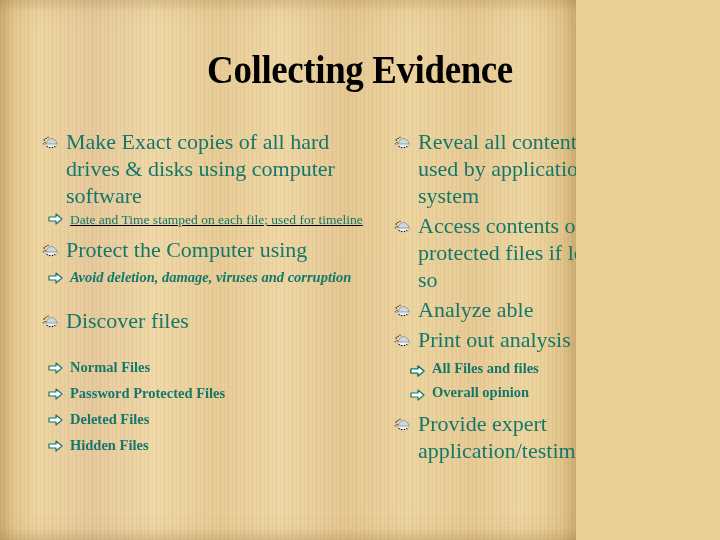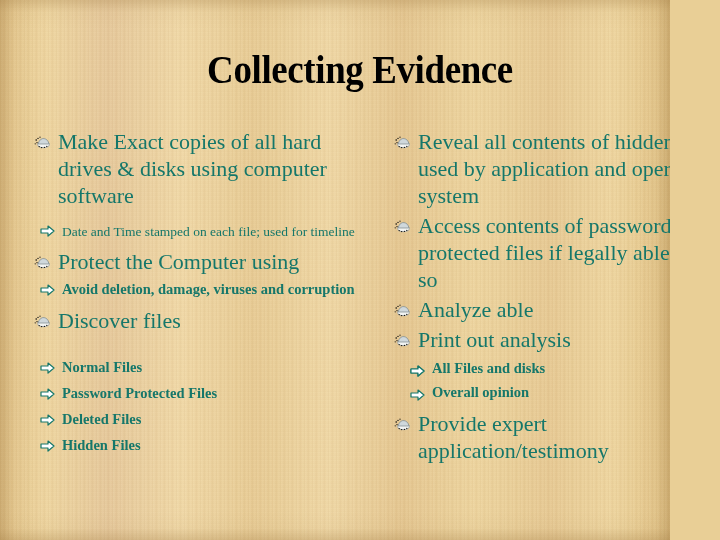--- a/index.html
+++ b/index.html
@@ -13,21 +13,21 @@
   body {
     font-family: "Liberation Serif", "DejaVu Serif", serif;
     background-color: #e9cf96;
     position: relative;
   }
 
   
   #slide {
     position: absolute;
     inset: 0;
-    width: 670px;
+    width: 576px;
     height: 540px;
     overflow: hidden;
     background-color: #ecd49c;
     background-image:
       
       repeating-linear-gradient(90deg,
         rgba(198,158,96,0.17) 0px,
         rgba(198,158,96,0.04) 1px,
         rgba(246,225,178,0.22) 2px,
         rgba(214,176,116,0.10) 3px,
@@ -82,21 +82,21 @@
     transform: scaleX(0.90);
     transform-origin: 50% 50%;
     white-space: nowrap;
   }
 
   
   .col {
     position: absolute;
     top: 128px;
   }
-  #col-left  { left: 32px;  width: 330px; }
+  #col-left  { left: 40px;  width: 330px; }
   #col-right { left: 392px; width: 330px; }
 
   .l1 {
     position: relative;
     display: block;
     padding-left: 26px;
     color: #15776a;
     font-size: 22px;
     line-height: 27px;
     margin-bottom: 2px;
@@ -130,22 +130,22 @@
     position: absolute;
     left: 8px;
     top: 1px;
     width: 15px;
     height: 14px;
   }
   .l2.bold .arrow { top: 3px; }
 
   
   #col-left  .l1:nth-of-type(1) { margin-bottom: 0px; }
-  #lb1-sub { margin-top: 14px; margin-bottom: 8px; }
-  #lb2-sub { margin-top: 4px; margin-bottom: 8px; }
+  #lb1-sub { margin-top: 2px; margin-bottom: 8px; text-decoration: underline; }
+  #lb2-sub { margin-top: 4px; margin-bottom: 20px; font-style: italic; }
   #lb3-sub { margin-top: 20px; }
   #lb3-sub .l2 { line-height: 26px; }
 
   
   #rb-sub { margin-top: 3px; margin-bottom: 6px; }
   #rb-sub .l2 { line-height: 24px; padding-left: 40px; }
   #rb-sub .arrow { left: 18px; top: 5px; }
 
   #col-right .l1 { margin-bottom: 3px; }
 </style>
@@ -356,21 +356,21 @@
               <path d="M1 5 H8 V2 L14 7 L8 12 V9 H1 Z" fill="#ffffff" stroke="#15776a" stroke-width="1.2" stroke-linejoin="round"></path>
             </svg>
         </span>
       </div>
       <div class="l2 bold">
         <span class="arrow">
           <svg width="15" height="14" viewBox="0 0 15 14">
               <path d="M1 5 H8 V2 L14 7 L8 12 V9 H1 Z" fill="#ffffff" stroke="#15776a" stroke-width="1.2" stroke-linejoin="round"></path>
             </svg>
         </span>
-        <span>All Files and disks</span>
+        <span>All Files and files</span>
       </div>
       <div class="l2 bold">
         <span class="arrow">
           <svg width="15" height="14" viewBox="0 0 15 14">
               <path d="M1 5 H8 V2 L14 7 L8 12 V9 H1 Z" fill="#ffffff" stroke="#15776a" stroke-width="1.2" stroke-linejoin="round"></path>
             </svg>
         </span>
         <span>Overall opinion</span>
       </div>
     </div>

